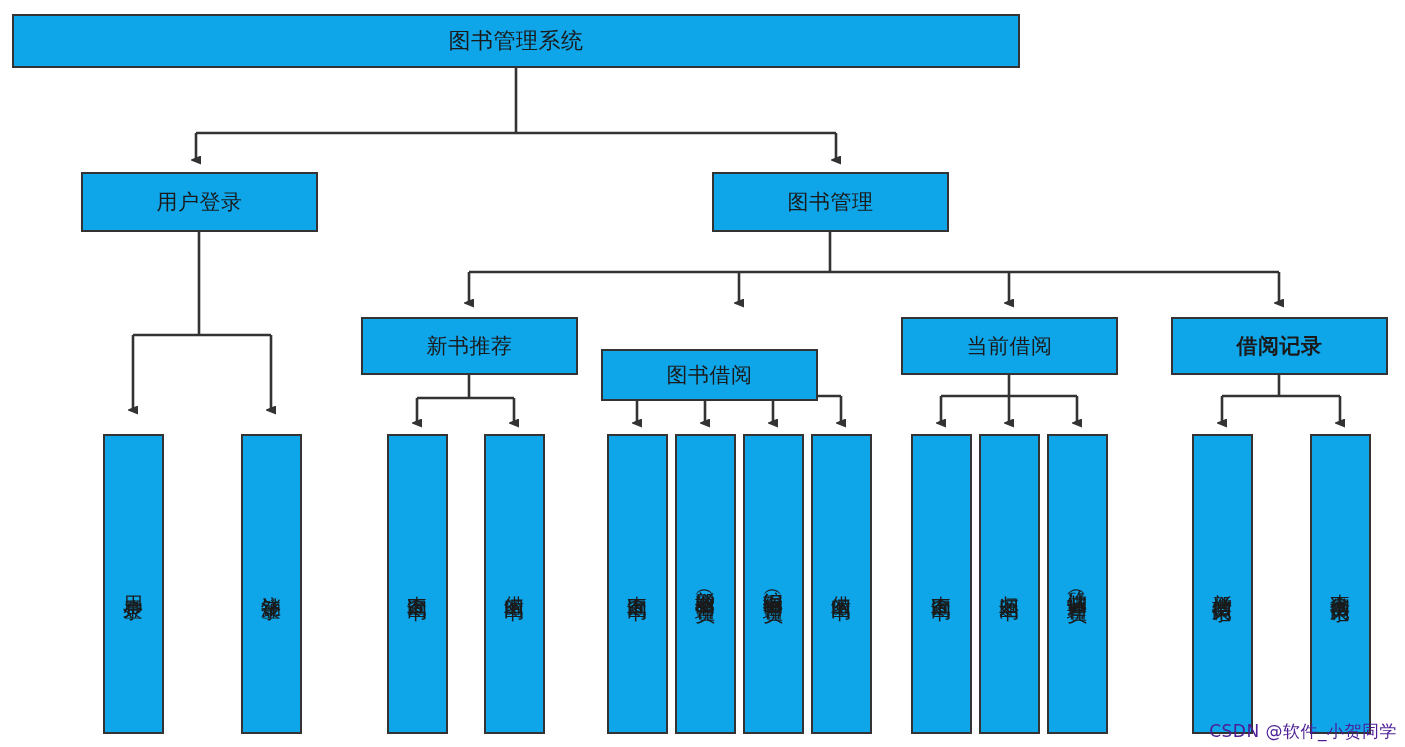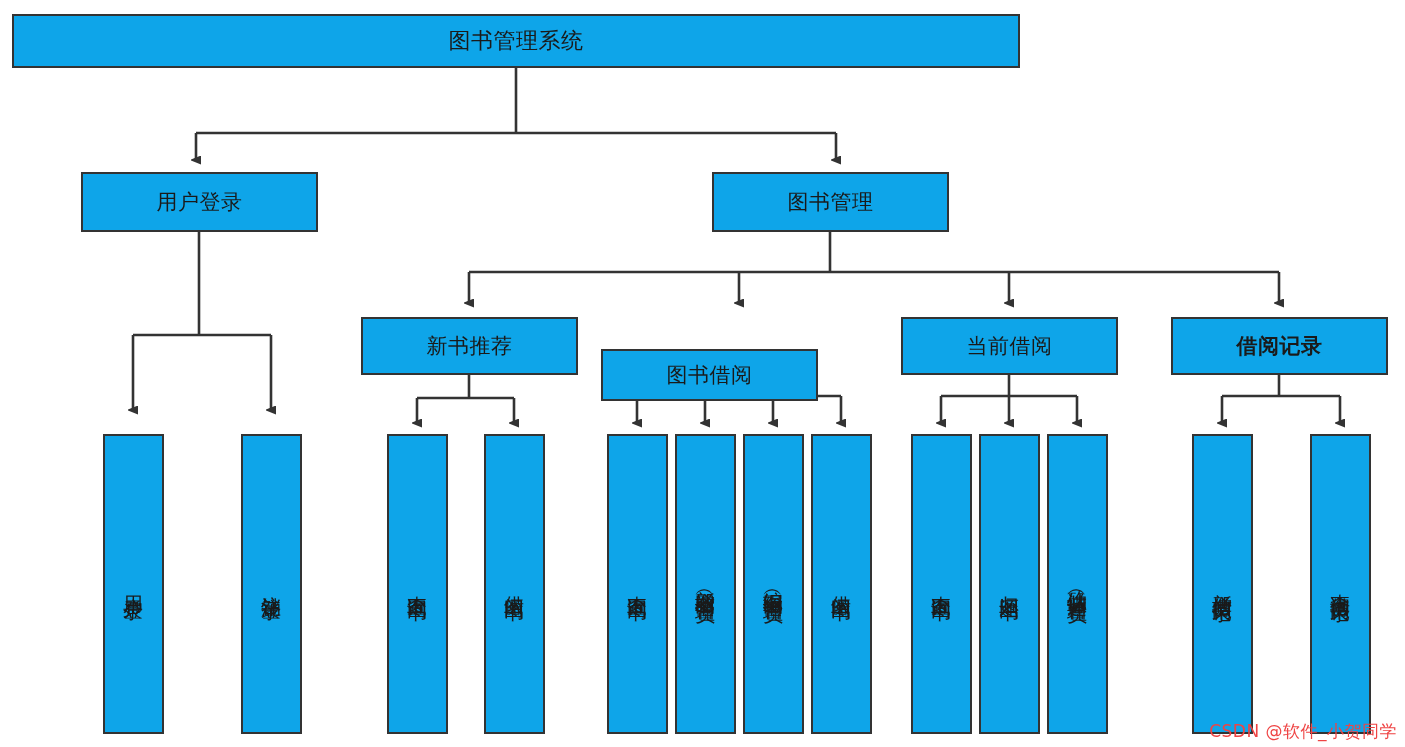--- a/index.html
+++ b/index.html
@@ -45,21 +45,21 @@
     text-orientation: upright;
     letter-spacing: 2px;
     line-height: 1;
     font-size: 20px;
   }
   .node.root .node-label { font-size: 22px; }
   #watermark {
     position: absolute;
     right: 8px;
     bottom: 4px;
-    color: #ef4444;
+    color: #4c1d95;
     font-size: 17px;
     letter-spacing: 0.5px;
     z-index: 3;
     white-space: nowrap;
   }
 </style>
 </head>
 <body>
 
 <div id="canvas">

